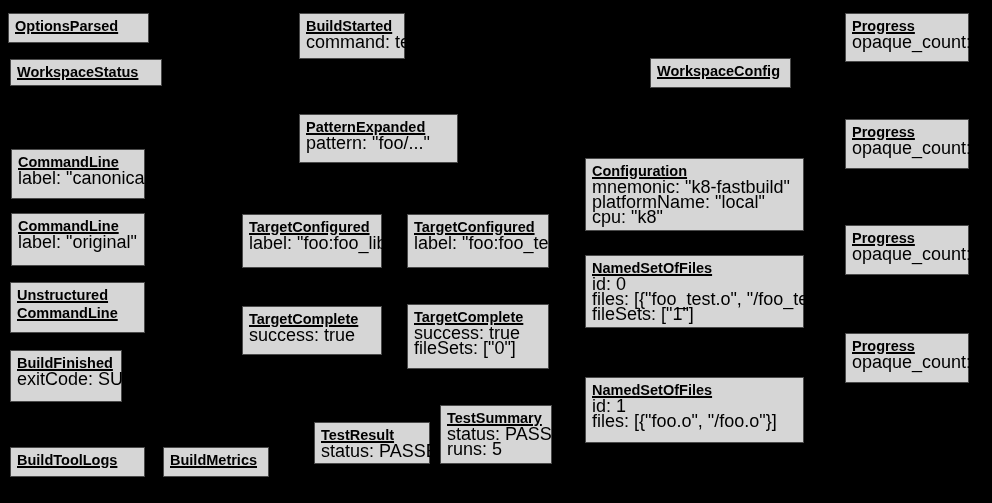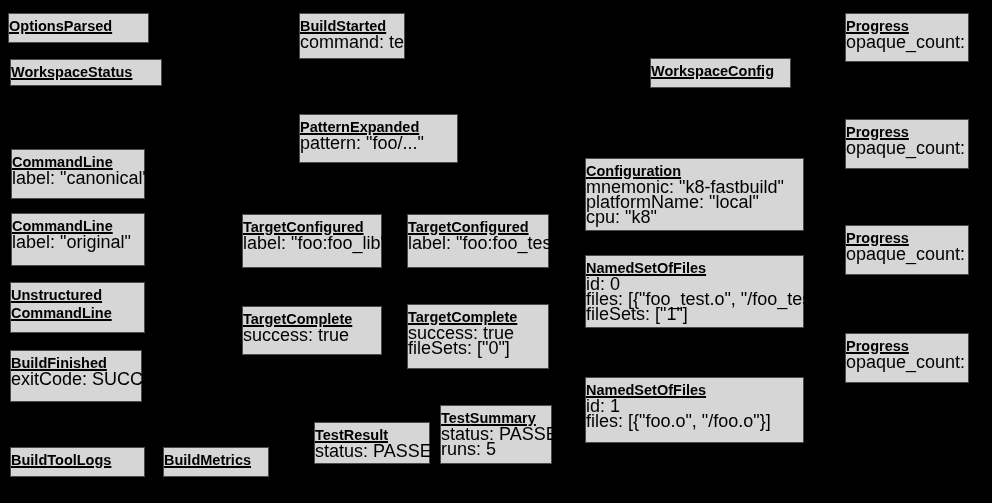--- a/index.html
+++ b/index.html
@@ -9,21 +9,21 @@
     height: 503px;
     background: #000000;
     overflow: hidden;
     font-family: "Liberation Sans", sans-serif;
   }
   .node {
     position: absolute;
     box-sizing: border-box;
     background: #d6d6d6;
     border: 1.5px solid #4a4a4a;
-    padding: 3px 6px 2px 0;
+    padding: 3px 6px 2px 6px;
     color: #000;
     overflow: visible;
   }
   .t {
     font-size: 14.5px;
     font-weight: bold;
     line-height: 18px;
     text-decoration: underline;
     text-decoration-thickness: 1.5px;
     white-space: nowrap;
@@ -56,21 +56,21 @@
 
   <div class="node" style="left:11px;top:213px;width:134px;height:53px">
     <div class="t">CommandLine</div>
     <div class="l">label: "original"</div>
   </div>
 
   <div class="node" style="left:10px;top:282px;width:135px;height:51px">
     <div class="t wrap">Unstructured CommandLine</div>
   </div>
 
-  <div class="node" style="left:10px;top:350px;width:132px;height:52px">
+  <div class="node" style="left:10px;top:350px;width:112px;height:52px">
     <div class="t">BuildFinished</div>
     <div class="l">exitCode: SUCCESS</div>
   </div>
 
   <div class="node" style="left:10px;top:447px;width:135px;height:30px">
     <div class="t">BuildToolLogs</div>
   </div>
 
   <div class="node" style="left:163px;top:447px;width:106px;height:30px">
     <div class="t">BuildMetrics</div>

